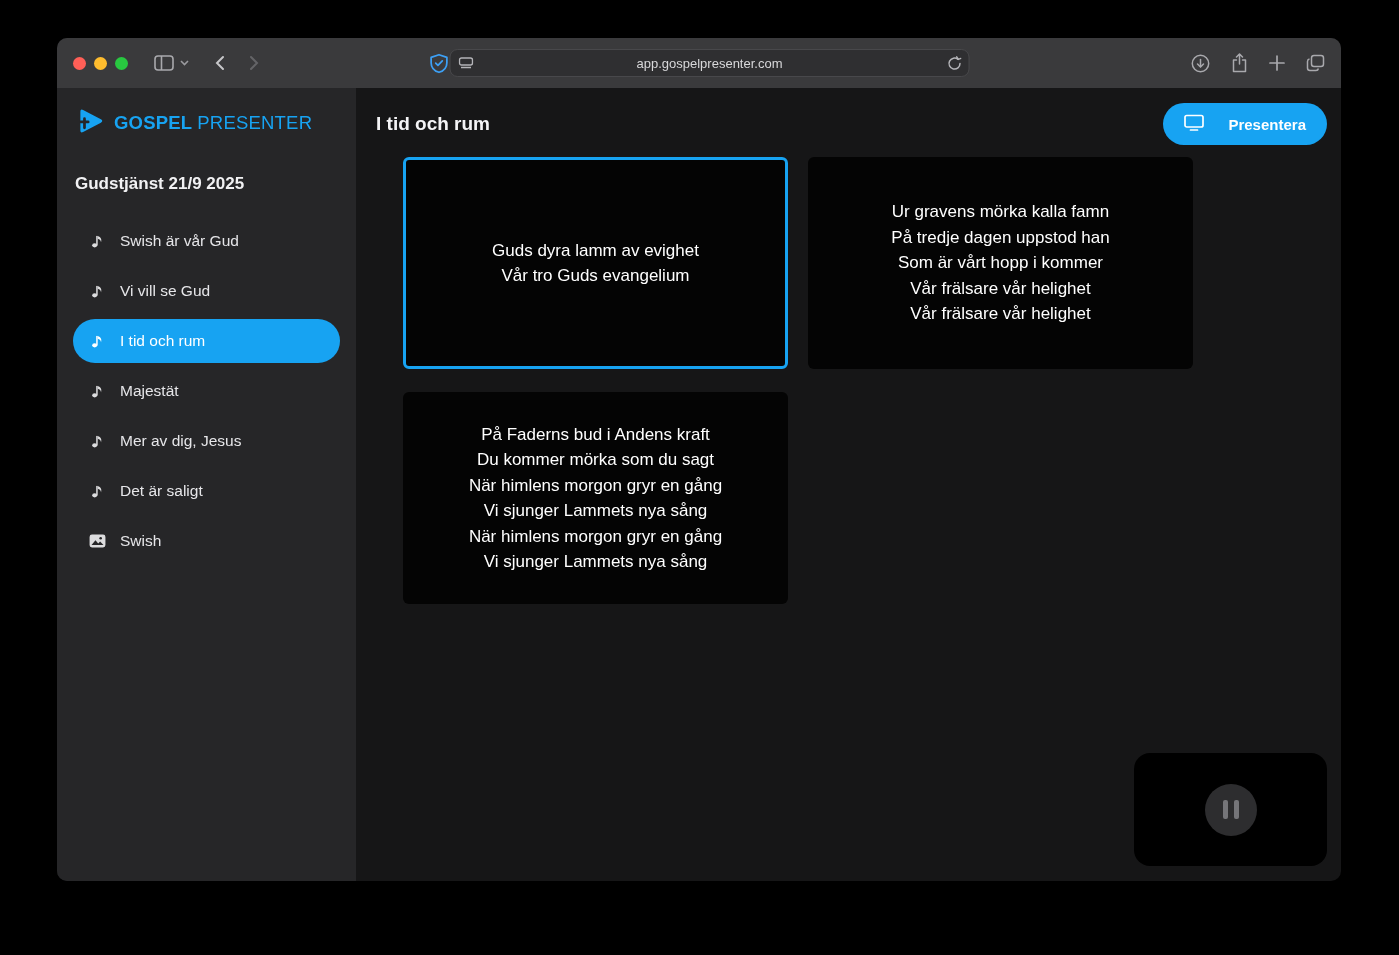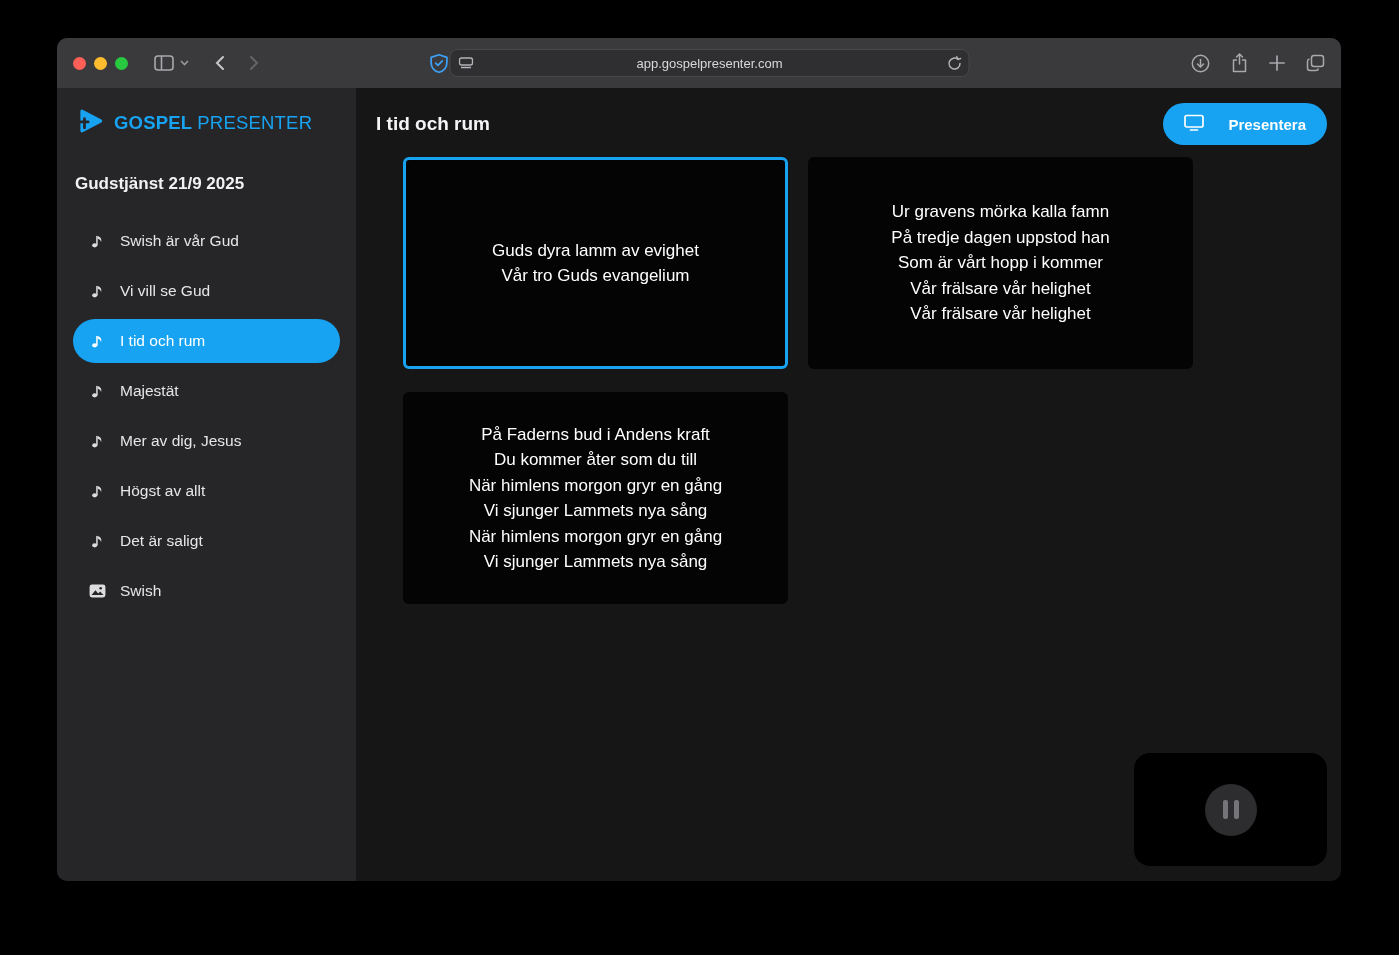--- a/index.html
+++ b/index.html
@@ -241,31 +241,20 @@
   </div>
           <div class="song">
     <span class="icon">
       <svg width="15" height="16" viewBox="0 0 16 16" fill="currentColor">
         <ellipse cx="5" cy="12.6" rx="2.7" ry="2.2"></ellipse>
         <rect x="6.6" y="2.6" width="1.6" height="10"></rect>
         <path d="M8.2 2.6 C11.8 3.9 12.6 6.2 11.8 9.2 C11.4 6.9 10 6.1 8.2 5.6 Z"></path>
       </svg>
     </span>
 
-    <span>Högst av allt</span>
-  </div>
-          <div class="song">
-    <span class="icon">
-      <svg width="15" height="16" viewBox="0 0 16 16" fill="currentColor">
-        <ellipse cx="5" cy="12.6" rx="2.7" ry="2.2"></ellipse>
-        <rect x="6.6" y="2.6" width="1.6" height="10"></rect>
-        <path d="M8.2 2.6 C11.8 3.9 12.6 6.2 11.8 9.2 C11.4 6.9 10 6.1 8.2 5.6 Z"></path>
-      </svg>
-    </span>
-
     <span>Det är saligt</span>
   </div>
           <div class="song">
 
     <span class="icon">
       <svg width="17" height="14" viewBox="0 0 18 15">
         <rect x="0.5" y="0.5" width="17" height="14" rx="2.6" fill="currentColor"></rect>
         <path d="M2.6 11.8 L6.8 6.6 L9.8 10.2 L11.8 8 L15.4 11.8 Z" fill="var(--sidebar-bg,#262628)"></path>
         <circle cx="12.4" cy="4.6" r="1.4" fill="var(--sidebar-bg,#262628)"></circle>
       </svg>
@@ -301,21 +290,21 @@
               <div class="line">Ur gravens mörka kalla famn</div>
               <div class="line">På tredje dagen uppstod han</div>
               <div class="line">Som är vårt hopp i kommer</div>
               <div class="line">Vår frälsare vår helighet</div>
               <div class="line">Vår frälsare vår helighet</div>
             </div>
   </div>
           <div class="slide">
     <div class="slide-lines">
               <div class="line">På Faderns bud i Andens kraft</div>
-              <div class="line">Du kommer åter som du till</div>
+              <div class="line">Du kommer mörka som du sagt</div>
               <div class="line">När himlens morgon gryr en gång</div>
               <div class="line">Vi sjunger Lammets nya sång</div>
               <div class="line">När himlens morgon gryr en gång</div>
               <div class="line">Vi sjunger Lammets nya sång</div>
             </div>
   </div>
         </div>
 
       <div class="preview">
         <button class="pause-btn">

